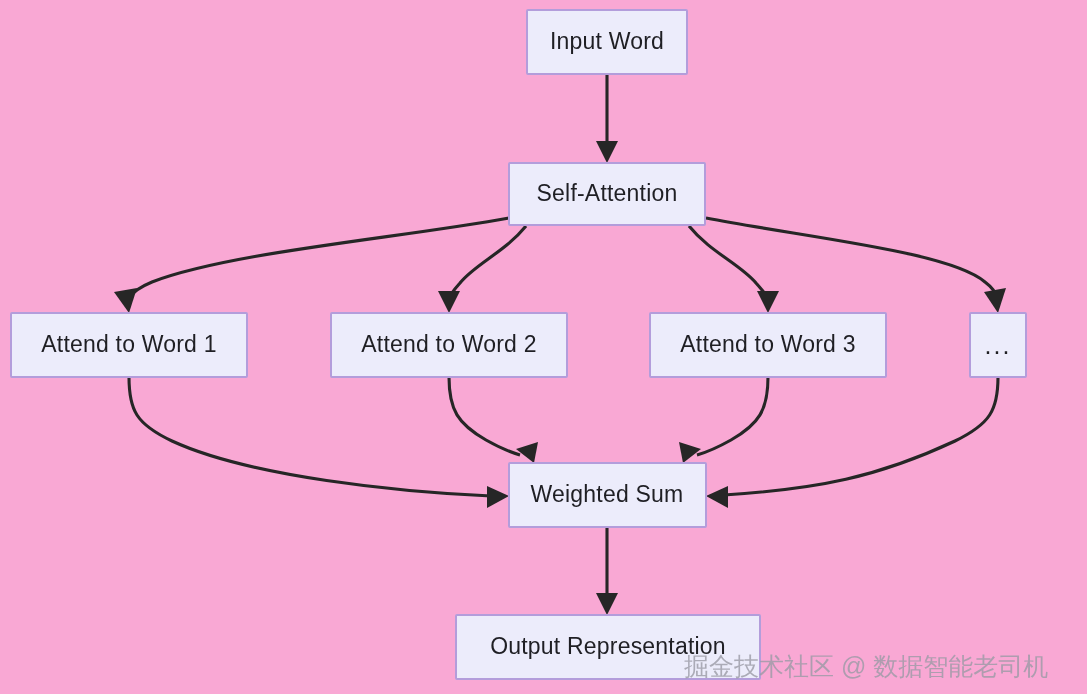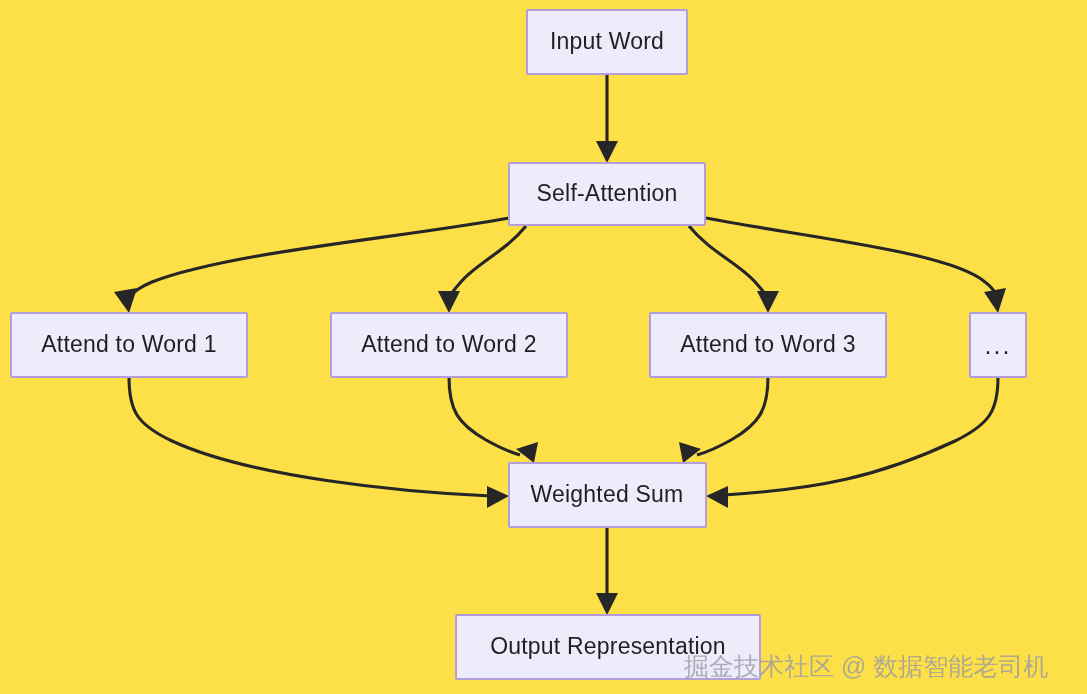--- a/index.html
+++ b/index.html
@@ -11,21 +11,21 @@
   body {
     width: 1087px;
     height: 694px;
     overflow: hidden;
     font-family: "Liberation Sans", sans-serif;
   }
   #diagram-canvas {
     position: relative;
     width: 1087px;
     height: 694px;
-    background: #fde047;
+    background: #f9a8d4;
   }
   #flow-svg {
     position: absolute;
     top: 0;
     left: 0;
     width: 1087px;
     height: 694px;
   }
   .node-rect {
     fill: #ececfb;

